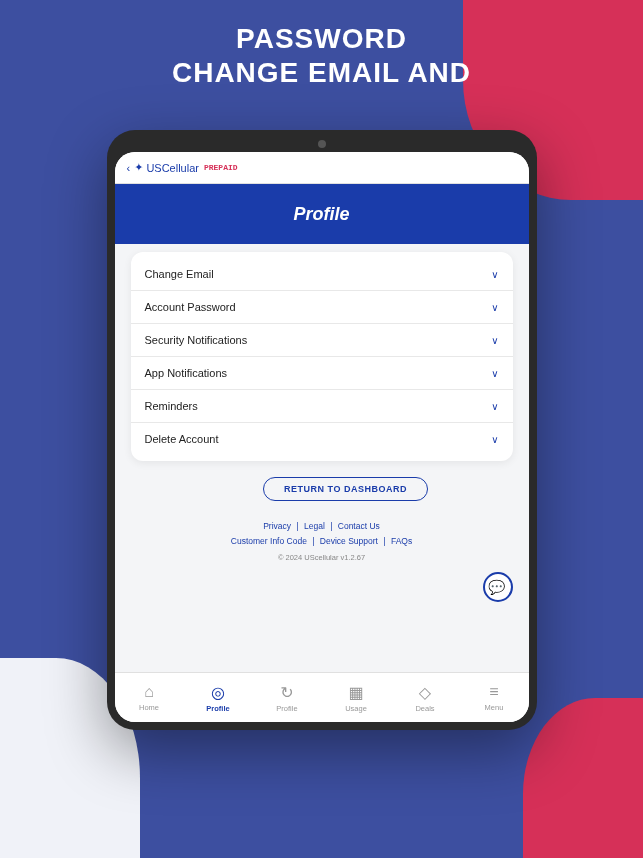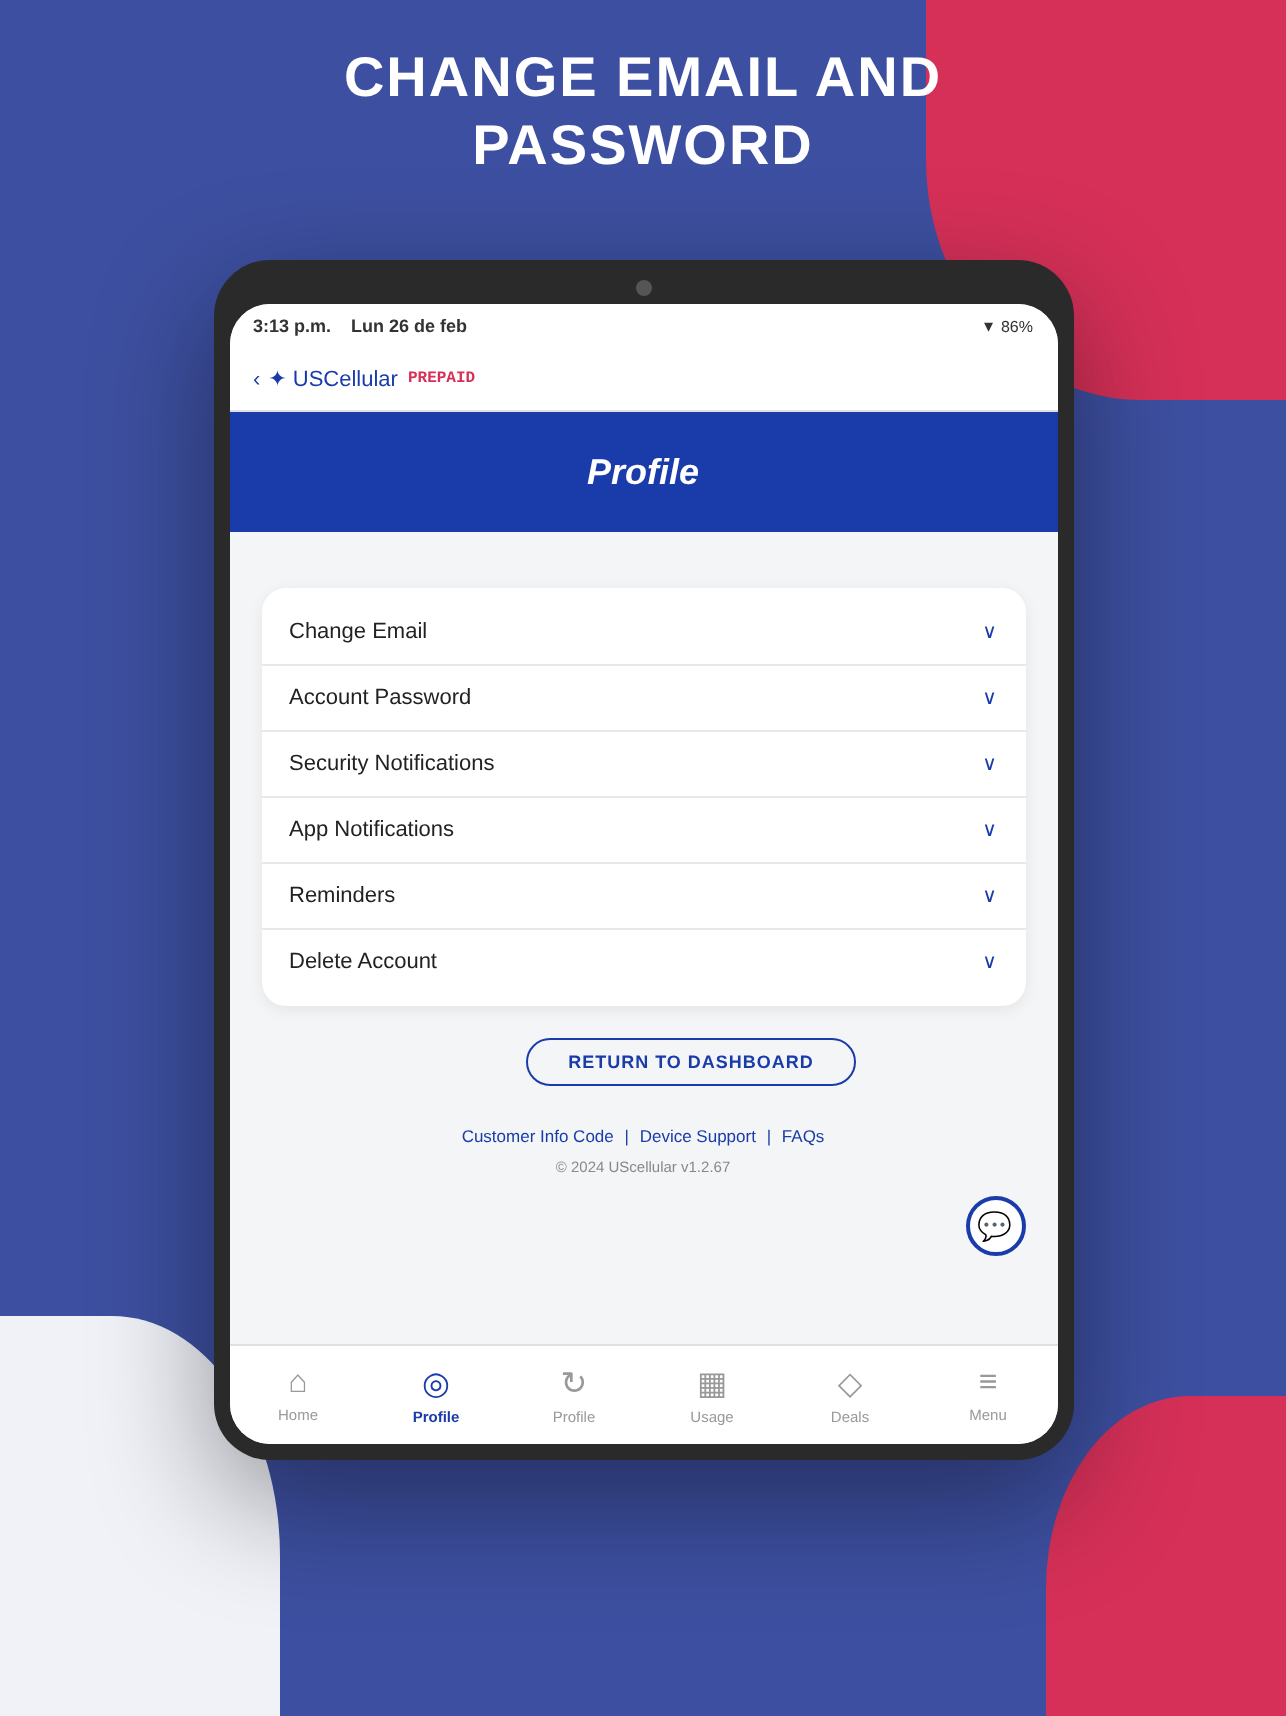--- a/index.html
+++ b/index.html
@@ -267,52 +267,41 @@
     }
     .tab-icon { font-size: 16px; color: #999; }
     .tab-icon.active { color: #1a3caa; }
     .tab-label { font-size: 7.5px; color: #999; }
     .tab-label.active { color: #1a3caa; font-weight: 700; }
 
     
     .screen-body {
       height: calc(100% - 22px - 32px - 60px - 50px);
       overflow-y: auto;
-      padding: 28px 16px;
+      padding: 8px 16px;
       background: #f4f5f7;
     }
   </style>
 </head>
 <body>
 
 <div class="bg-red-shape"></div>
 <div class="bg-white-shape"></div>
 <div class="bg-red-shape-bottom"></div>
 
 <div class="page-title-area">
+  <div class="page-title-text">PASSWORD</div>
   <div class="page-title-text">CHANGE EMAIL AND</div>
-  <div class="page-title-text">PASSWORD</div>
 </div>
 
 <div class="tablet-frame">
   <div class="tablet-camera"></div>
 
   <div class="tablet-screen">
 
-    <div class="status-bar">
-      <div class="status-time">
-        <span>3:13 p.m.</span>
-        &nbsp;&nbsp;
-        <span>Lun 26 de feb</span>
-      </div>
-      <div class="status-right">
-        <span class="wifi-icon">▾</span>
-        <span class="battery-text">86%</span>
-      </div>
-    </div>
 
     <div class="nav-bar">
       <div class="nav-back">
         <span>‹</span>
       </div>
       <div class="nav-logo">
         <span class="logo-star">✦</span>
         <span class="logo-text">USCellular</span>
         <span class="logo-prepaid">PREPAID</span>
       </div>
@@ -356,20 +345,27 @@
           <span class="accordion-chevron">∨</span>
         </div>
 
       </div>
 
       <div class="btn-area">
         <button class="return-btn">RETURN TO DASHBOARD</button>
       </div>
 
       <div class="footer-links">
+        <div class="footer-link-row">
+          <span style="color:#1a3caa">Privacy</span>
+          <span class="footer-separator"> | </span>
+          <span style="color:#1a3caa">Legal</span>
+          <span class="footer-separator"> | </span>
+          <span style="color:#1a3caa">Contact Us</span>
+        </div>
         <div class="footer-link-row">
           <span style="color:#1a3caa">Customer Info Code</span>
           <span class="footer-separator"> | </span>
           <span style="color:#1a3caa">Device Support</span>
           <span class="footer-separator"> | </span>
           <span style="color:#1a3caa">FAQs</span>
         </div>
         <div class="footer-copy">© 2024 UScellular   v1.2.67</div>
       </div>
 

